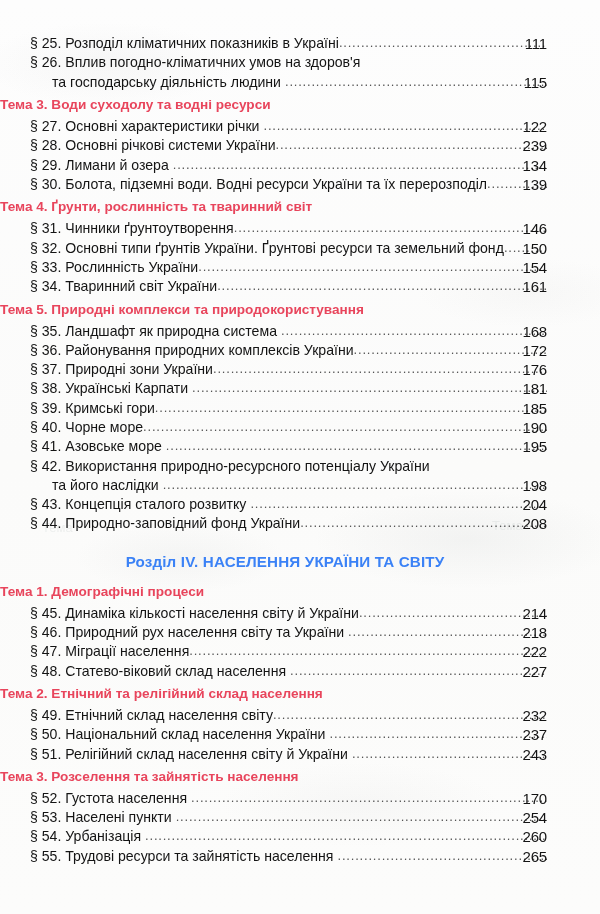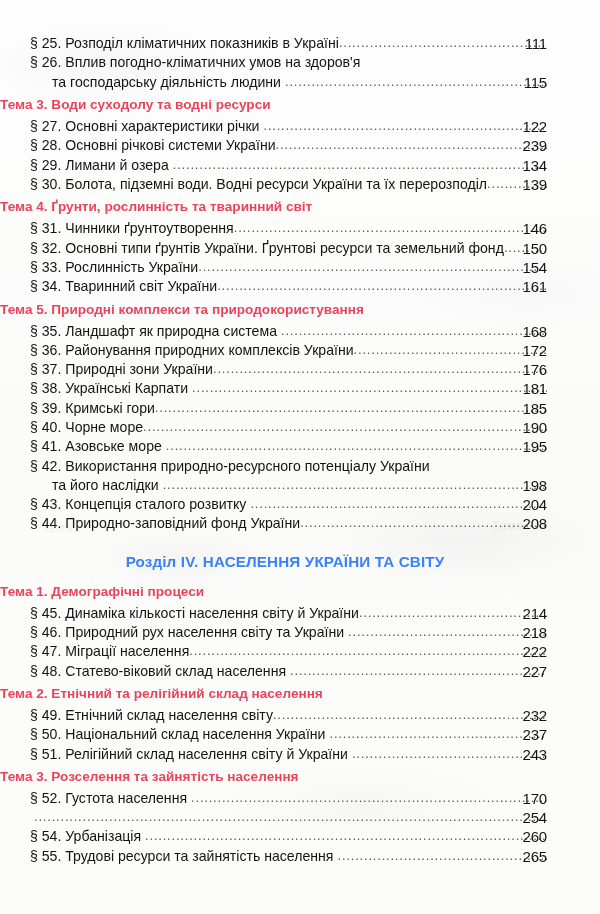--- a/index.html
+++ b/index.html
@@ -274,20 +274,21 @@
         <span class="leader"></span>
         <span class="e-page">243</span>
       </div>
       <div class="theme">Тема 3. Розселення та зайнятість населення</div>
       <div class="entry gap">
         <span class="e-title">§ 52. Густота населення</span>
         <span class="leader"></span>
         <span class="e-page">170</span>
       </div>
       <div class="entry gap">
+        <span class="e-title">§ 53. Населені пункти</span>
         <span class="leader"></span>
         <span class="e-page">254</span>
       </div>
       <div class="entry gap">
         <span class="e-title">§ 54. Урбанізація</span>
         <span class="leader"></span>
         <span class="e-page">260</span>
       </div>
       <div class="entry gap">
         <span class="e-title">§ 55. Трудові ресурси та зайнятість населення</span>

